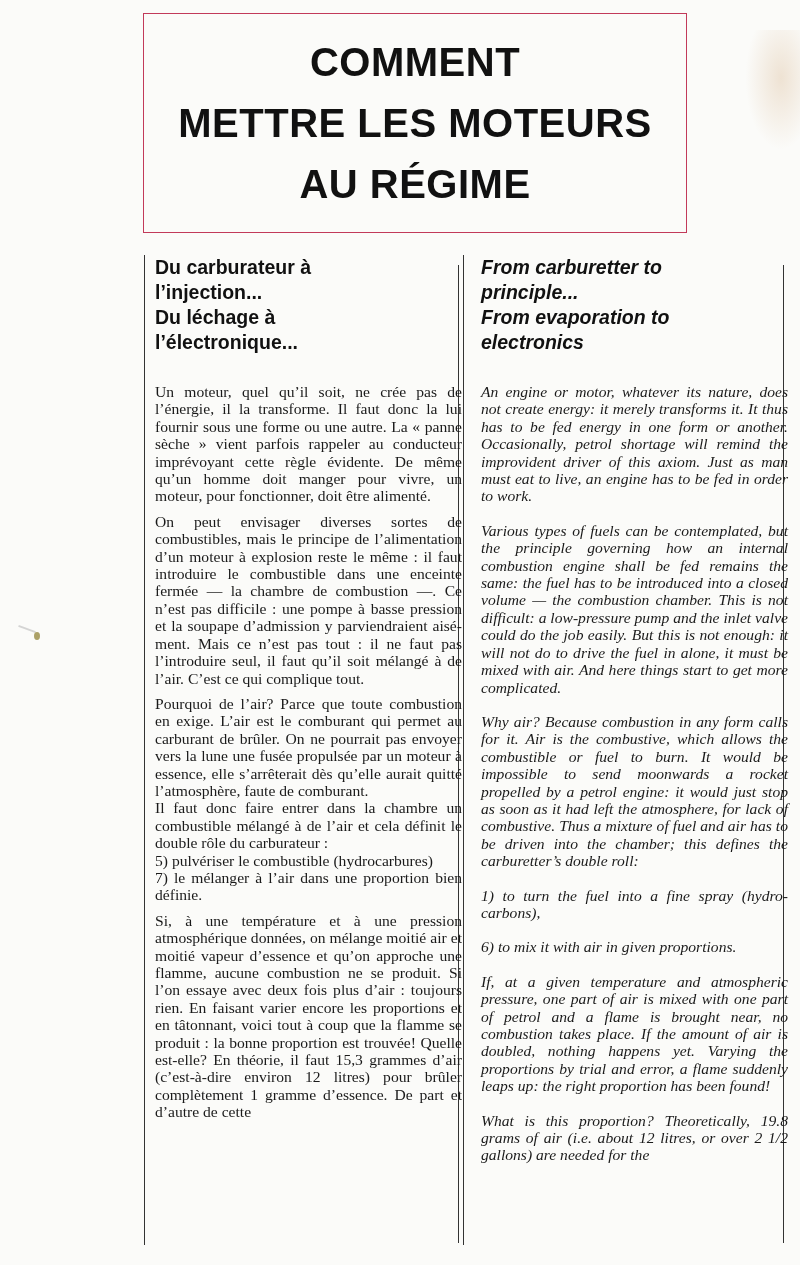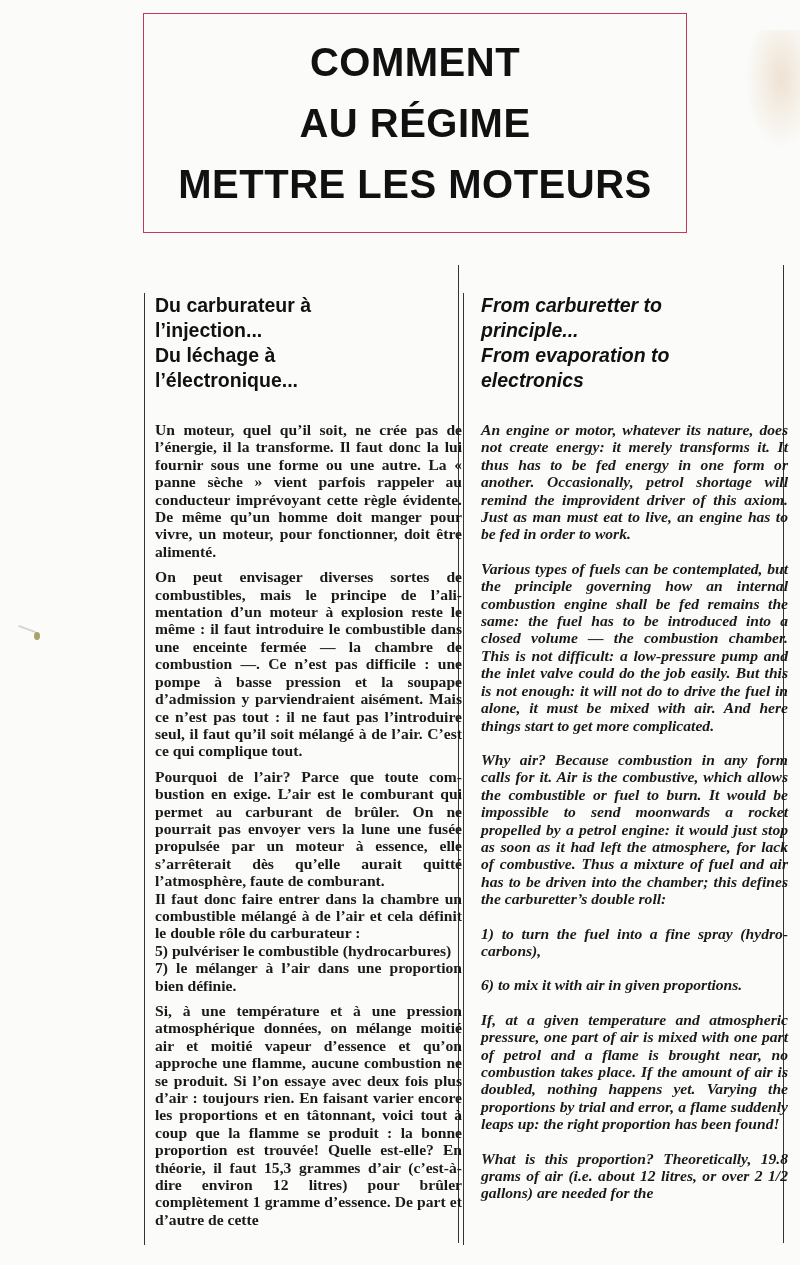--- a/index.html
+++ b/index.html
@@ -26,55 +26,54 @@
     border: 1.5px solid #c23a5a;
     box-sizing: border-box;
     display: flex; flex-direction: column; align-items: center; justify-content: center;
   }
   .title-line {
     font-family: "Liberation Sans", "DejaVu Sans", sans-serif;
     font-weight: bold; font-size: 40px; line-height: 61px; color: #111;
     letter-spacing: 0.5px;
   }
   .col {
-    position: absolute; top: 255px; bottom: 20px; margin-top: 38px;
+    position: absolute; top: 255px; bottom: 20px;
   }
   .col-fr { left: 144px; width: 315px; border-left: 1.5px solid #333; padding-left: 10px; }
   .col-en { left: 463px; width: 315px; border-left: 1.5px solid #333; padding-left: 17px; }
   .rule-right {
     position: absolute; top: 265px; bottom: 22px; left: 783px; border-left: 1.5px solid #333;
   }
   .rule-mid-fr {
     position: absolute; top: 265px; bottom: 22px; left: 458px; border-left: 1.5px solid #333;
   }
   .heading {
     font-family: "Liberation Sans", "DejaVu Sans", sans-serif;
     font-weight: bold; font-size: 19.5px; line-height: 25px; margin: 0 0 28px 0; color: #111;
   }
   .heading.en { font-style: italic; }
   .para {
     font-size: 15.6px; line-height: 17.4px; text-align: justify; margin: 0 0 8px 0;
     hyphens: manual;
-    font-weight: bold;
   }
   .en .para { font-style: italic; margin-bottom: 17px; }
   .para.tight { margin-bottom: 0; }
   .col-body { padding-right: 8px; }
 </style>
 </head>
 <body>
 
 <div class="stain"></div>
 <div class="speck-tail"></div>
 <div class="speck"></div>
 
 <div class="title-box">
   <div class="title-line">COMMENT</div>
+  <div class="title-line">METTRE LES MOTEURS</div>
   <div class="title-line">AU RÉGIME</div>
-  <div class="title-line">METTRE LES MOTEURS</div>
 </div>
 
 <div class="rule-mid-fr"></div>
 <div class="rule-right"></div>
 
 <div class="col col-fr">
   <div class="col-body">
     <h2 class="heading">
       <div>Du carburateur à</div>
       <div>l’injection...</div>

